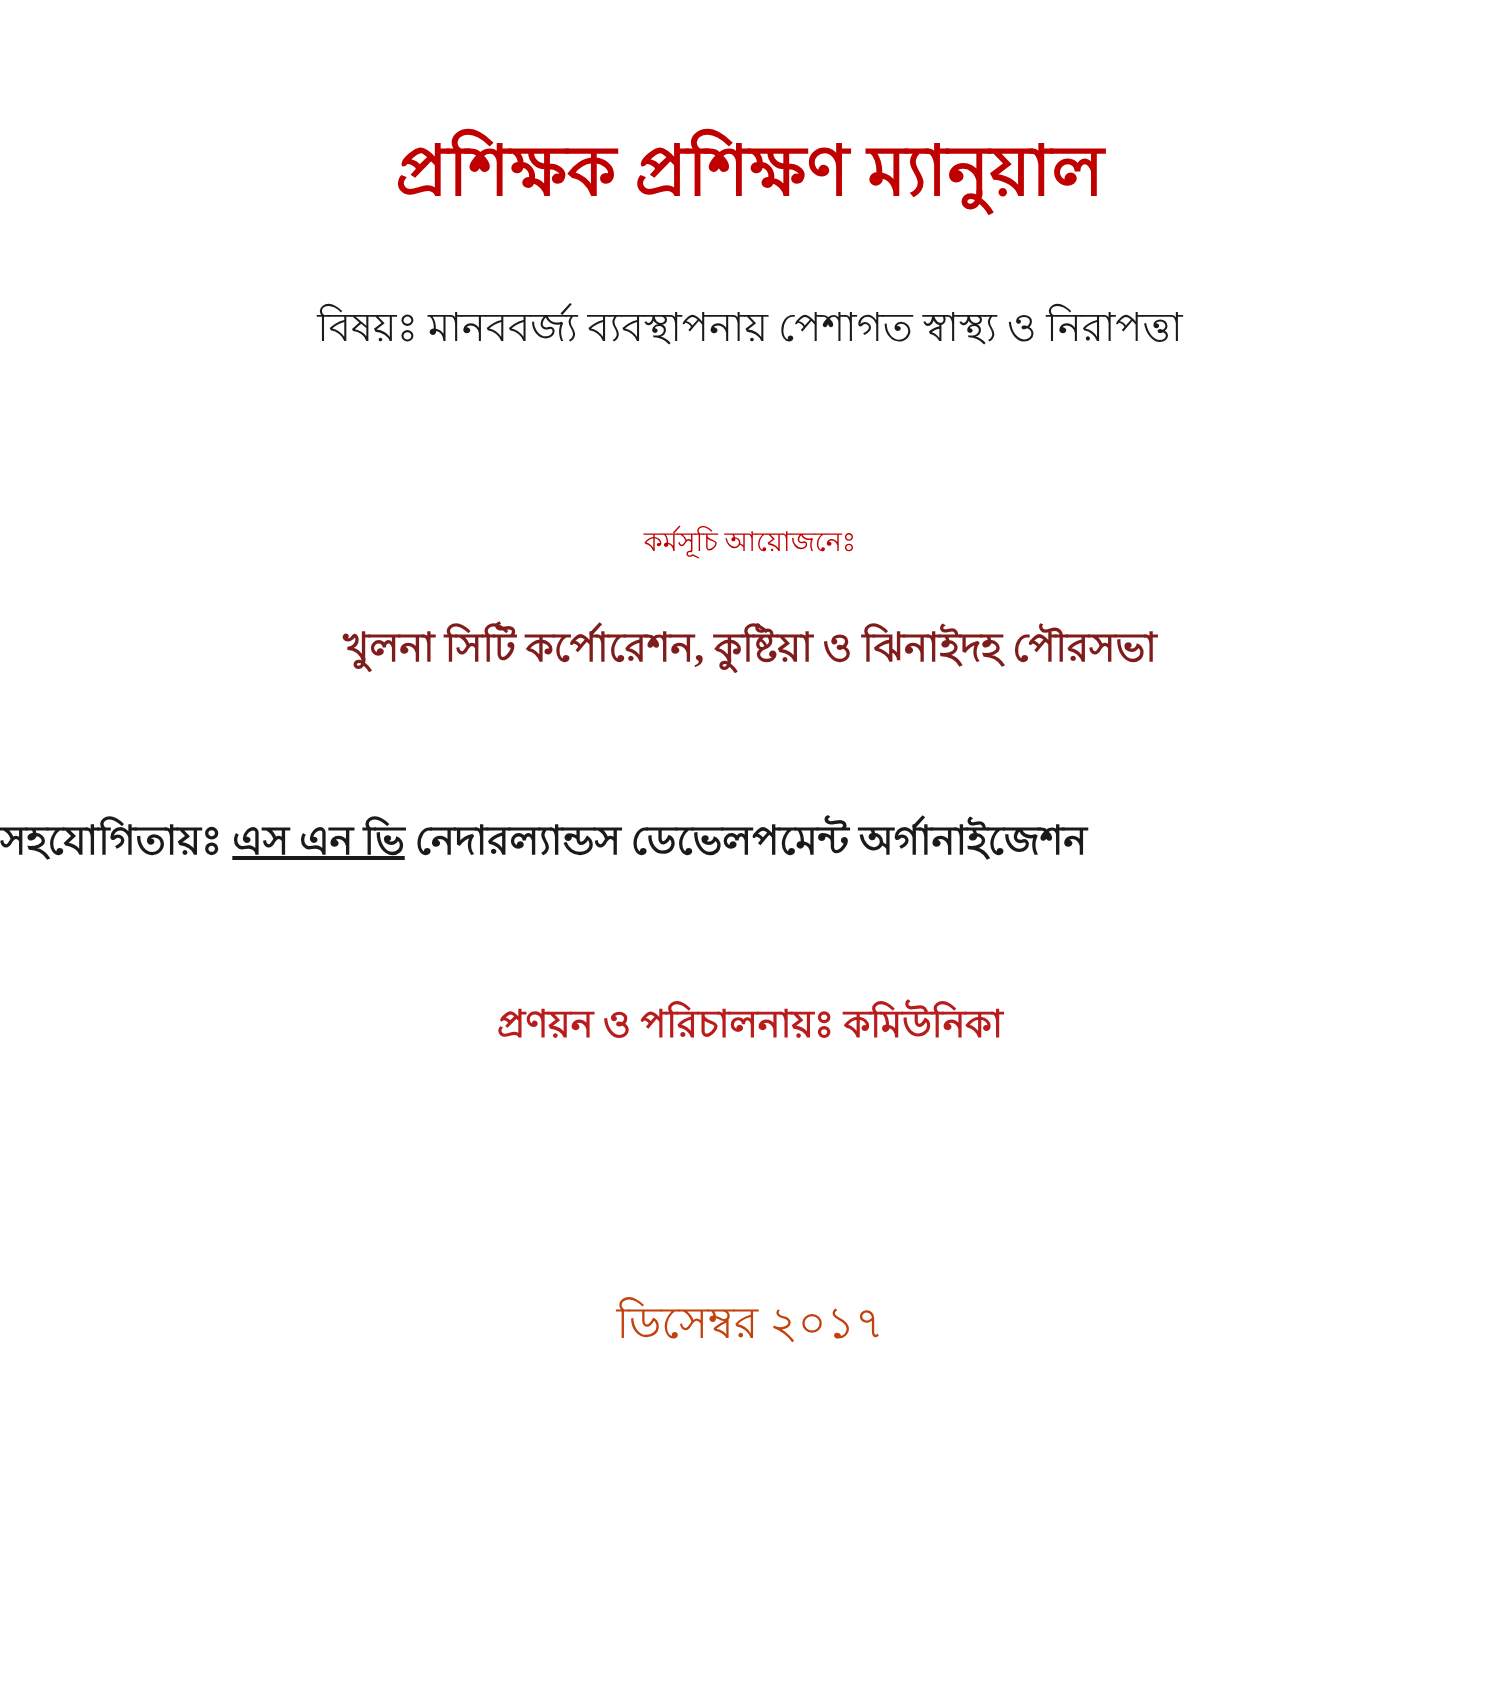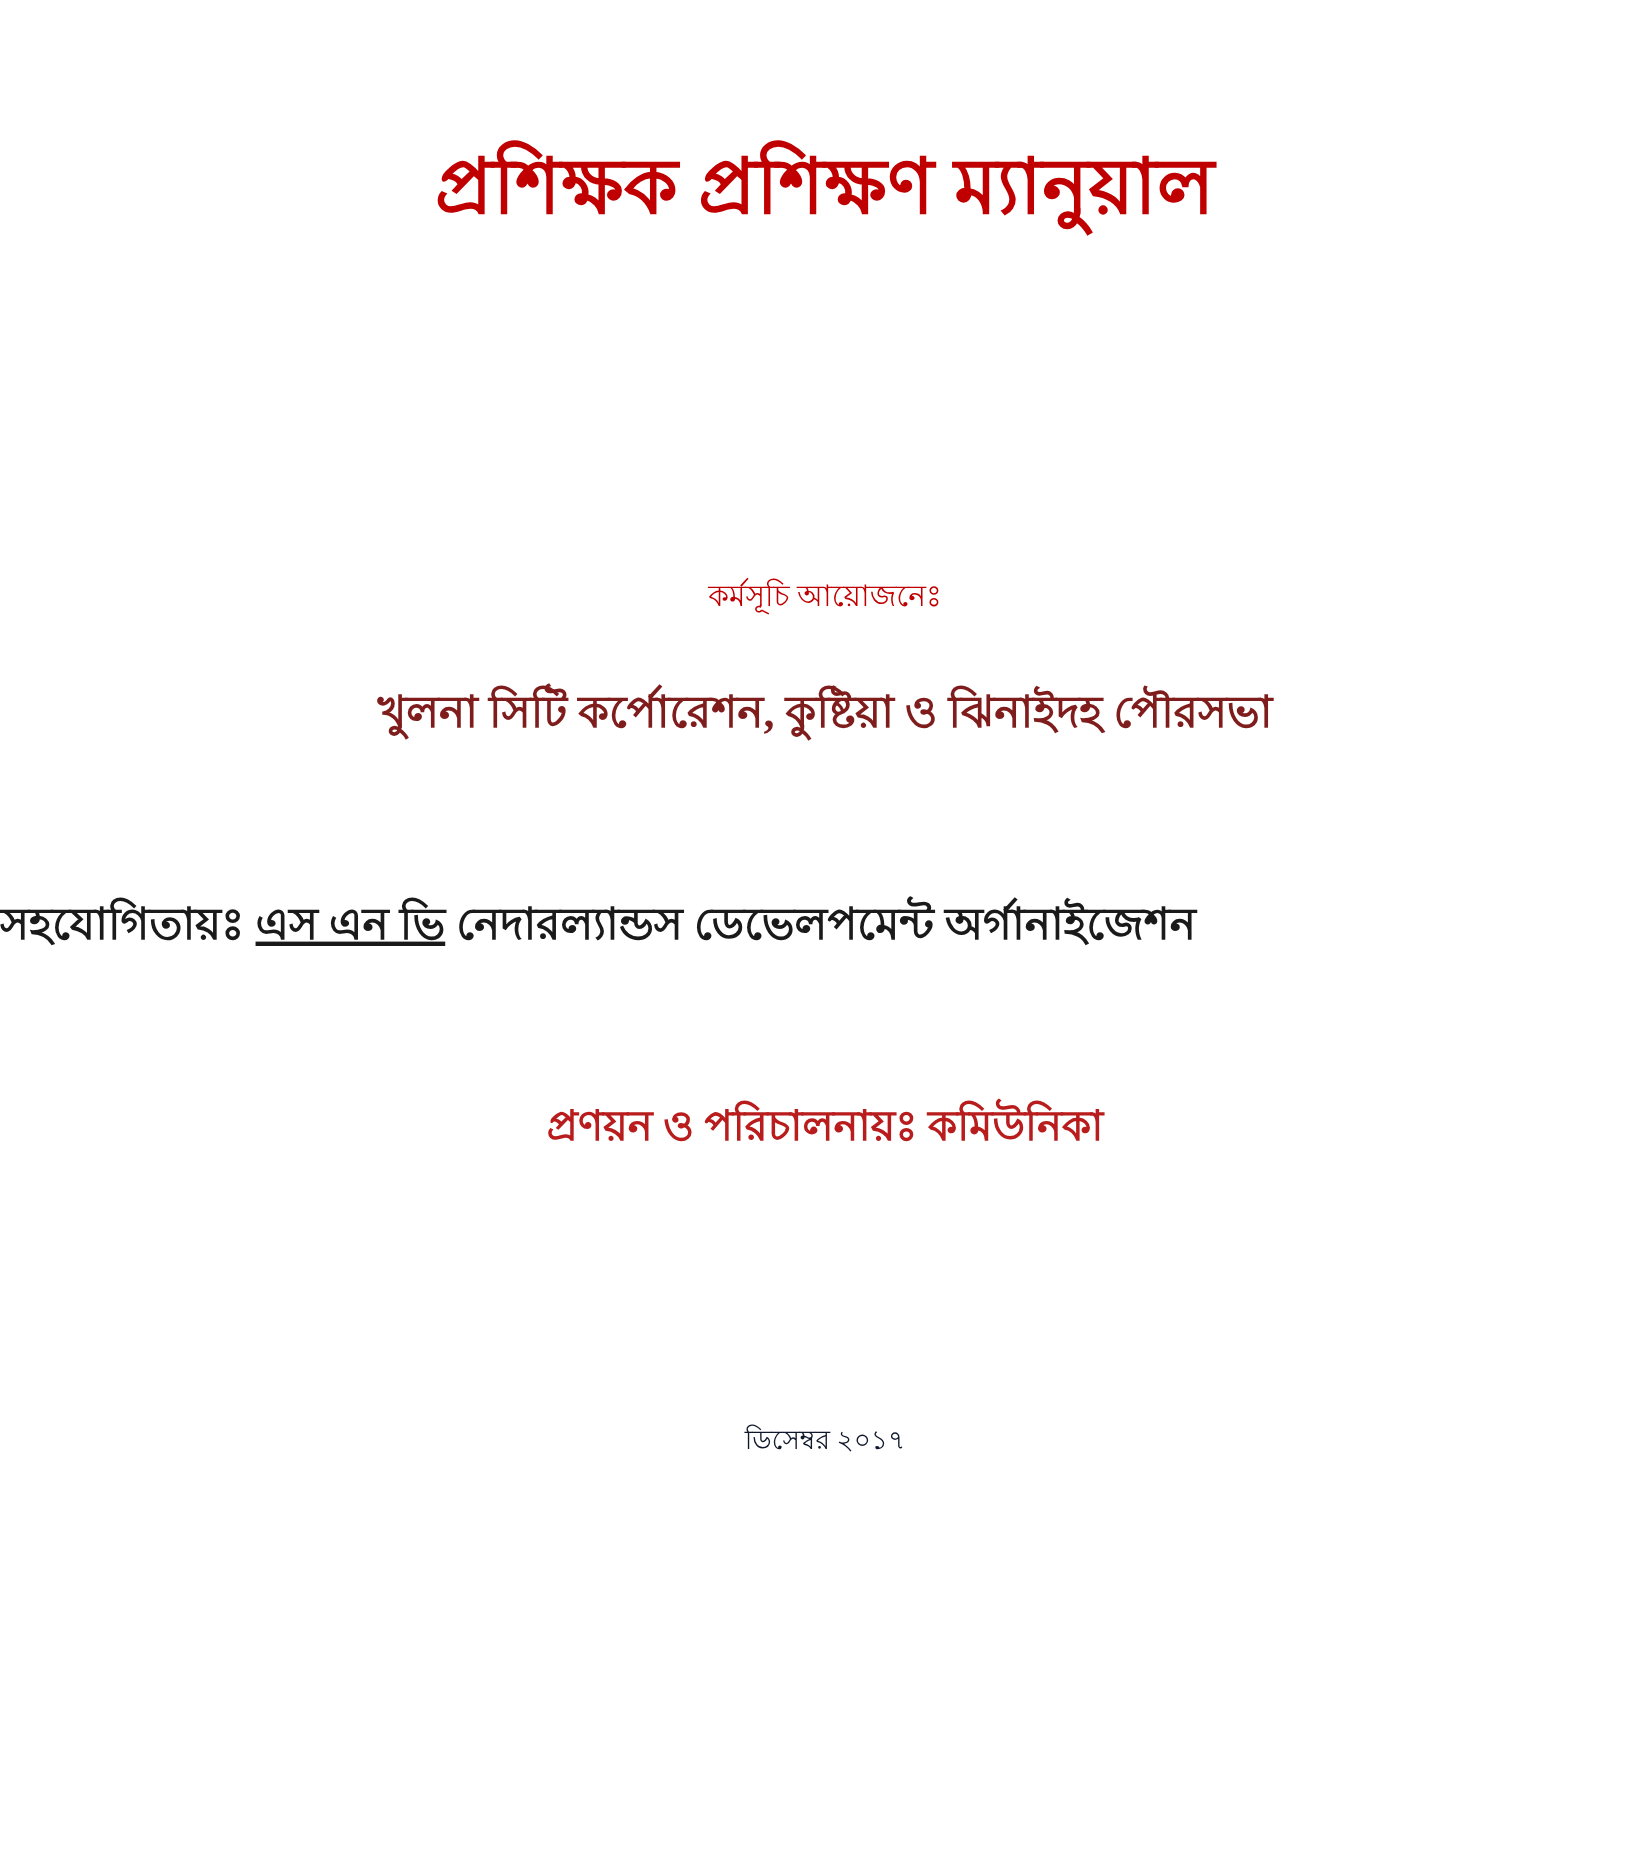--- a/index.html
+++ b/index.html
@@ -89,35 +89,36 @@
     font-weight: bold;
     font-size: 38px;
     line-height: 1.3;
   }
   .date-line {
     position: absolute;
     top: 1295px;
     left: 0;
     right: 0;
     text-align: center;
-    color: #0f172a;
-    font-size: 24px;
+    color: #c2410c;
+    font-size: 44px;
     line-height: 1.3;
   }
   .inline {
     display: inline;
   }
 </style>
 </head>
 <body>
 
 <div class="page">
 
   <div class="title">প্রশিক্ষক প্রশিক্ষণ ম্যানুয়াল</div>
 
+  <div class="subtitle">বিষয়ঃ মানববর্জ্য ব্যবস্থাপনায় পেশাগত স্বাস্থ্য ও নিরাপত্তা</div>
 
   <div class="organizer-label">কর্মসূচি আয়োজনেঃ</div>
 
   <div class="organizer-value">খুলনা সিটি কর্পোরেশন, কুষ্টিয়া ও ঝিনাইদহ পৌরসভা</div>
 
   <div class="support-line">
     <span class="inline">সহযোগিতায়ঃ </span><span class="inline underlined">এস এন ভি</span><span class="inline"> নেদারল্যান্ডস ডেভেলপমেন্ট অর্গানাইজেশন</span>
   </div>
 
   <div class="prepared-line">প্রণয়ন ও পরিচালনায়ঃ কমিউনিকা</div>

